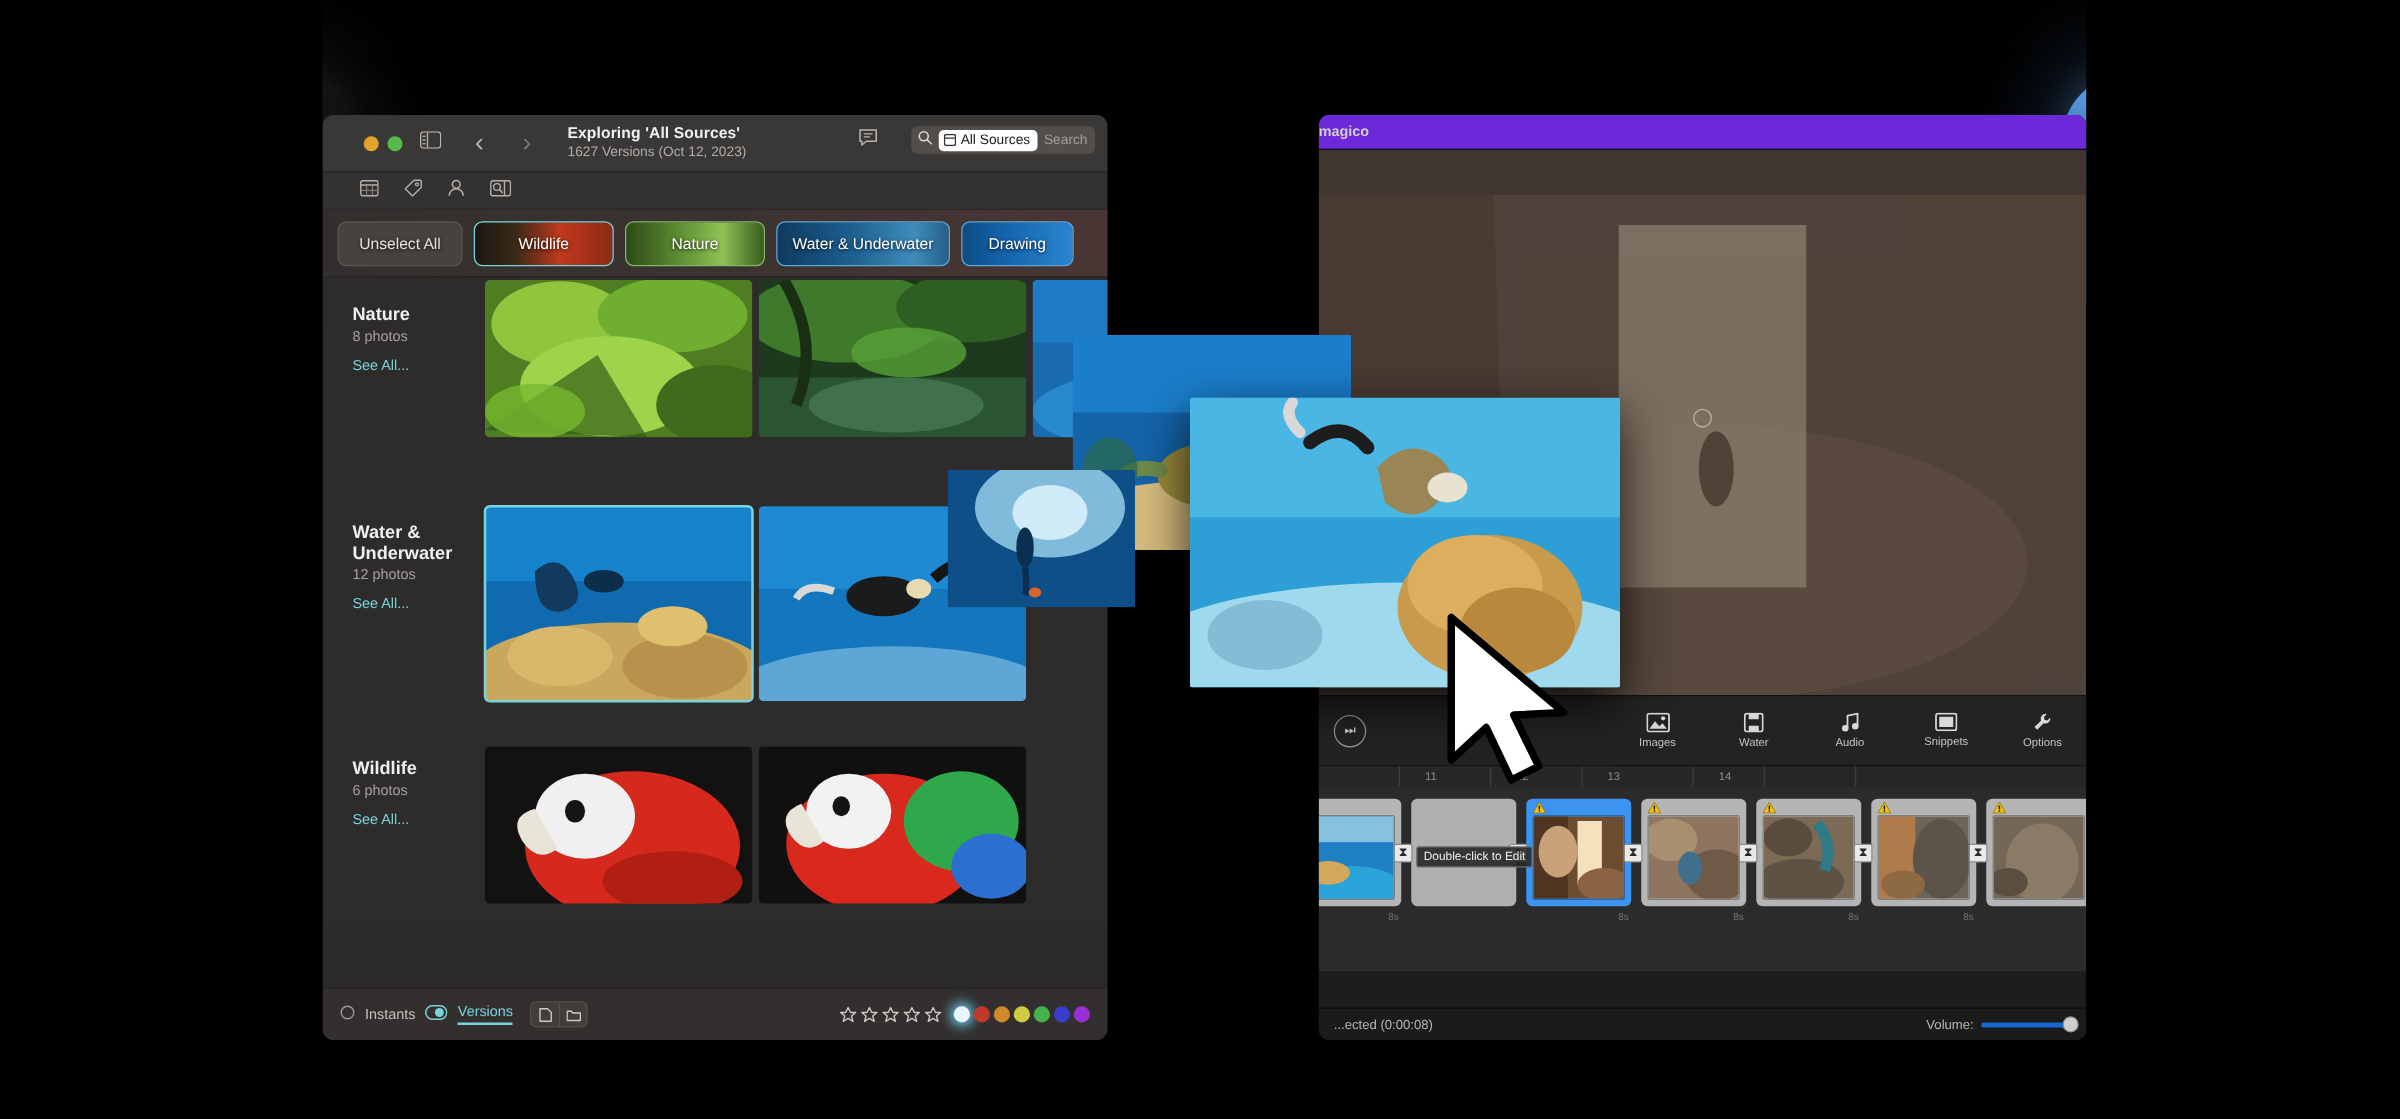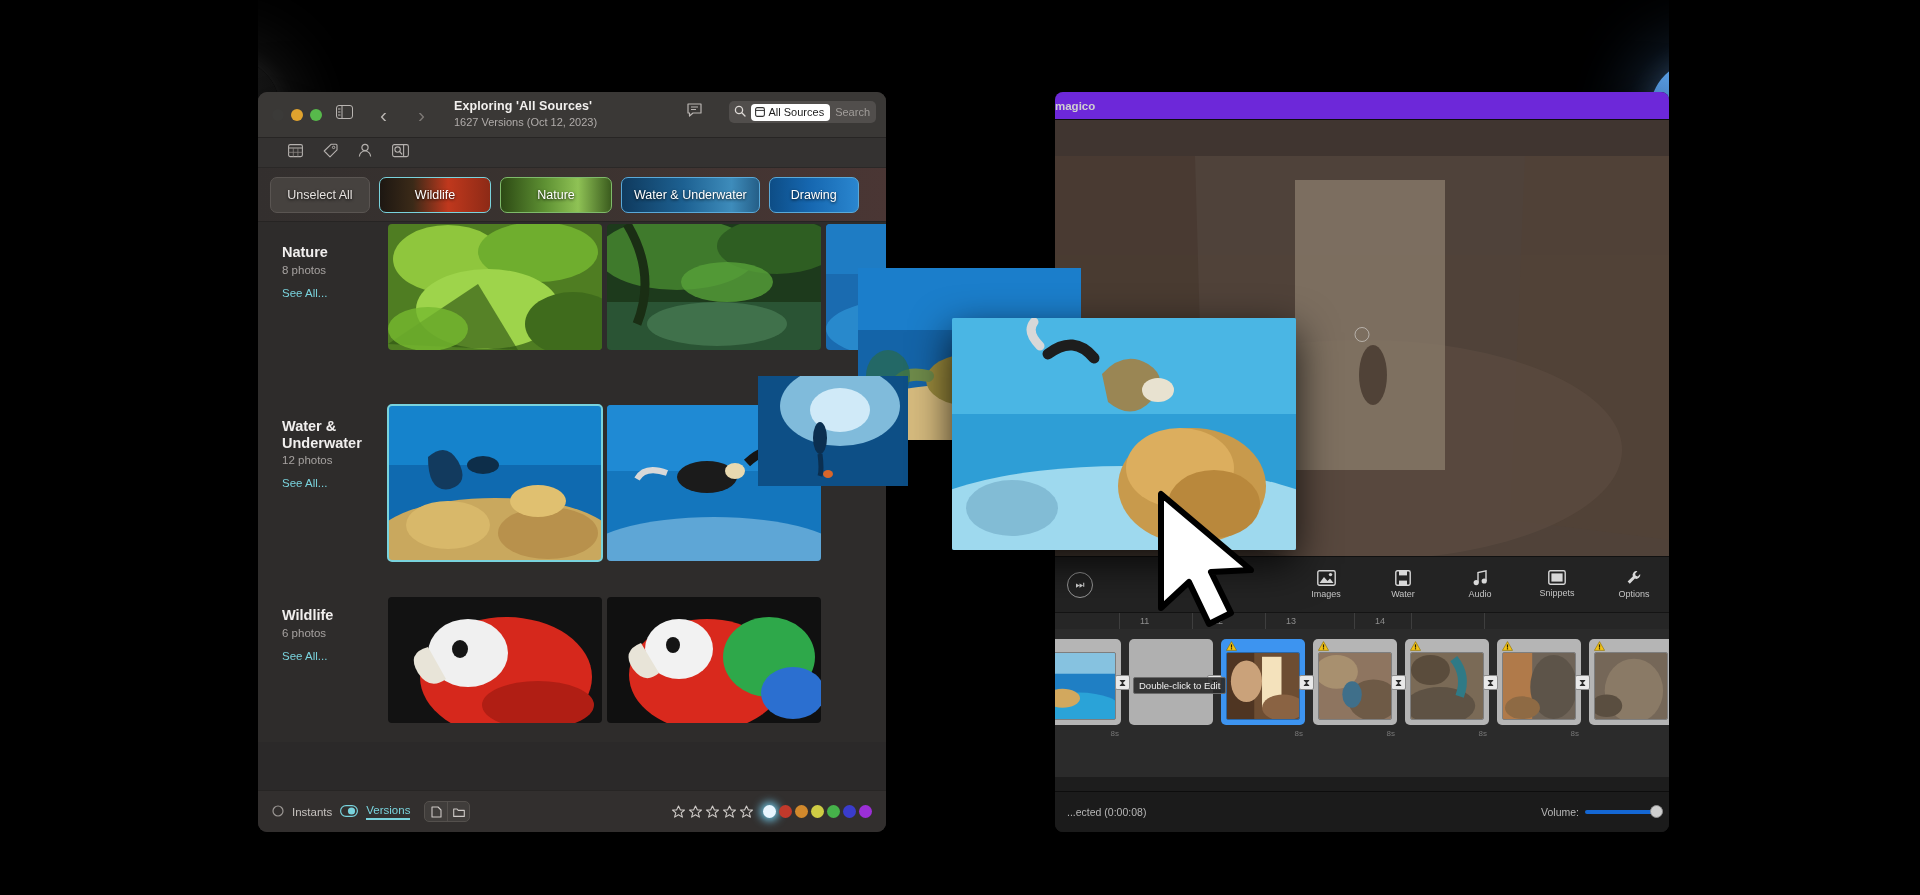--- a/index.html
+++ b/index.html
@@ -176,21 +176,21 @@
     position: absolute; top: 46px; width: 15px; height: 15px; background: #e9e9e9;
     border: 1px solid #8d8d8d; border-radius: 2px; display: flex; align-items: center;
     justify-content: center; color: #2a2a2a; font-size: 10px; z-index: 3;
   }
   #dbl-click-hint {
     position: absolute; left: 990px; top: 50px;
     background: rgba(40,40,40,.9); border: 1px solid #6a6a6a; border-radius: 2px;
     color: #f0f0f0; font-size: 9.5px; padding: 2px 5px; white-space: nowrap; z-index: 4;
   }
   #fm-statusbar {
-    position: absolute; bottom: 0; left: 0; width: 100%; height: 41px; background: #1b1b1b;
+    position: absolute; bottom: 0; left: 0; width: 100%; height: 26px; background: #1b1b1b;
     border-top: 1px solid #0d0d0d; display: flex; align-items: center; padding: 0 12px;
   }
   #fm-status-text { color: #b6b6b6; font-size: 10.5px; }
   #fm-volume { margin-left: auto; display: flex; align-items: center; gap: 6px; }
   #fm-volume-label { color: #b6b6b6; font-size: 10.5px; }
   #fm-volume-track { width: 72px; height: 4px; background: #1467d4; border-radius: 2px; position: relative; }
   #fm-volume-knob {
     position: absolute; right: -6px; top: -5px; width: 13px; height: 13px;
     background: #cfcfcf; border: 1px solid #8f8f8f; border-radius: 50%;
   }

